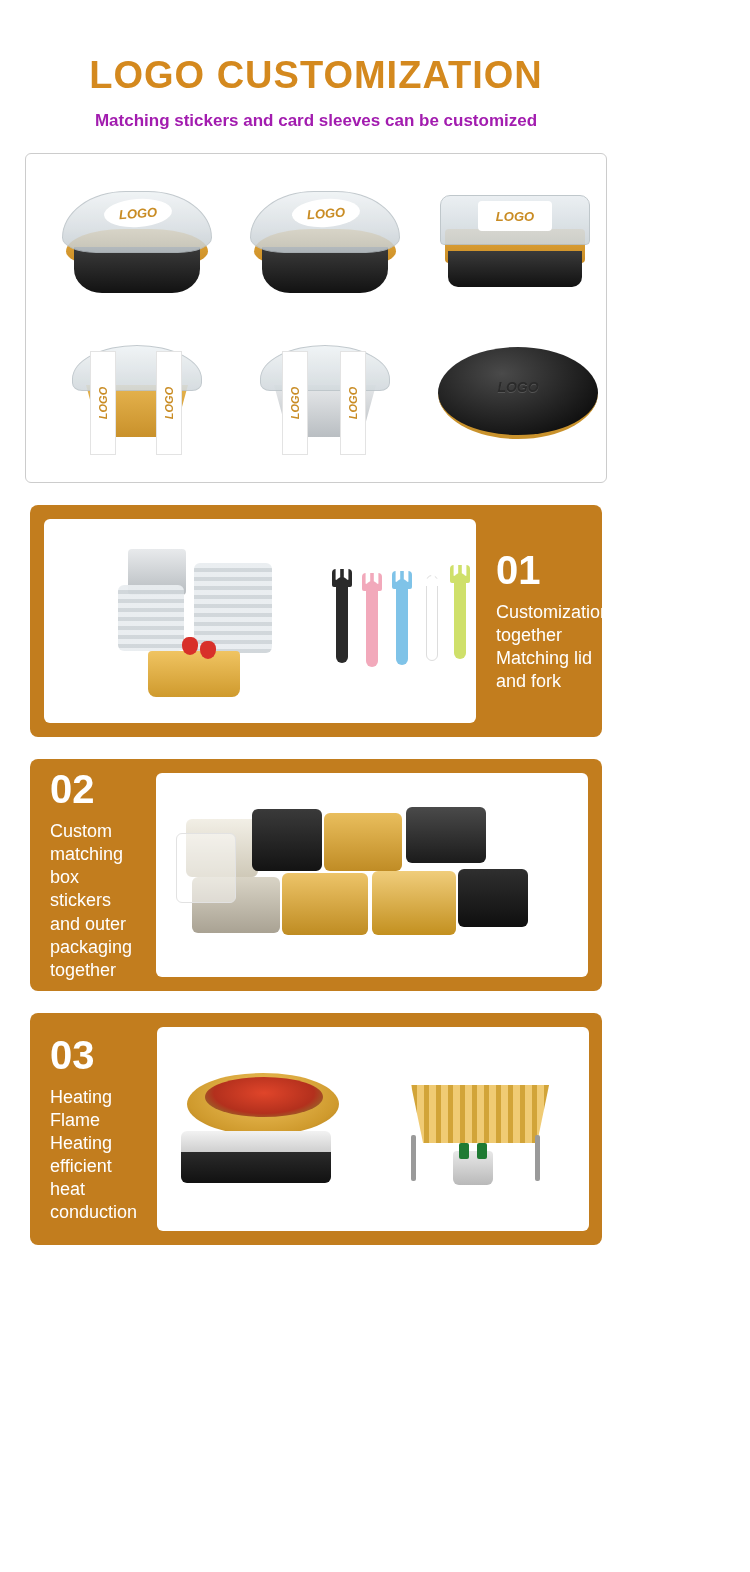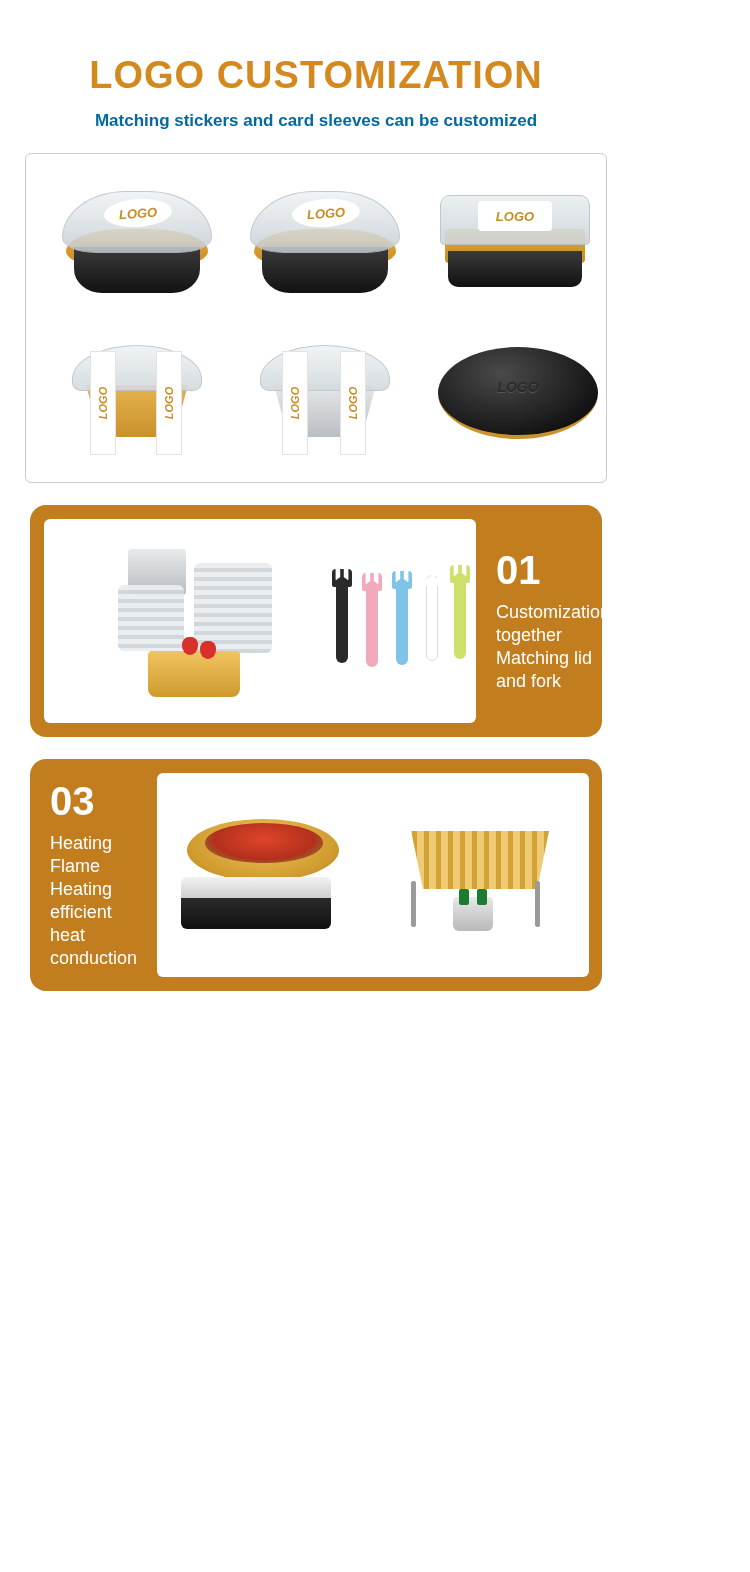--- a/index.html
+++ b/index.html
@@ -16,21 +16,21 @@
   .title {
     text-align: center;
     color: #d4891e;
     font-size: 38px;
     font-weight: bold;
     letter-spacing: 1px;
     padding-top: 14px;
   }
   .subtitle {
     text-align: center;
-    color: #0369a1;
+    color: #a21caf;
     font-size: 17px;
     font-weight: bold;
     padding-top: 14px;
   }
 
   
   .gallery {
     margin: 22px 25px 0 25px;
     border: 1px solid #cccccc;
     border-radius: 6px;
@@ -140,21 +140,21 @@
     color: #d4891e;
     font-size: 17px;
     font-weight: bold;
     margin-top: 34px;
   }
 
   
   .card {
     margin: 22px 30px 0 30px;
     background: #c27d1e;
-    border-radius: 16px;
+    border-radius: 8px;
     height: 232px;
     display: flex;
     align-items: center;
     padding: 14px;
     gap: 14px;
   }
   .photo {
     background: #ffffff;
     border-radius: 6px;
     height: 204px;
@@ -336,20 +336,37 @@
       <div class="fork" style="left:352px; top:60px; background:#7fc3e8;"></div>
       <div class="fork" style="left:382px; top:56px; background:#ffffff; border:1px solid #ddd;"></div>
       <div class="fork" style="left:410px; top:54px; background:#cfe06a;"></div>
     </div>
     <div class="textcol">
       <div class="num">01</div>
       <div class="desc">Customization together Matching lid and fork</div>
     </div>
   </div>
 
+  <div class="card">
+    <div class="textcol">
+      <div class="num">02</div>
+      <div class="desc">Custom matching box stickers and outer packaging together</div>
+    </div>
+    <div class="photo">
+      <div class="bag-item" style="left:30px; top:46px; width:72px; height:58px; background:linear-gradient(180deg,#f2efe6,#cfc9b8);"></div>
+      <div class="bag-item" style="left:96px; top:36px; width:70px; height:62px; background:linear-gradient(180deg,#3a3a3a,#131313);"></div>
+      <div class="bag-item" style="left:168px; top:40px; width:78px; height:58px; background:linear-gradient(180deg,#e9be5d,#c08c25);"></div>
+      <div class="bag-item" style="left:250px; top:34px; width:80px; height:56px; background:linear-gradient(180deg,#4a4a4a,#1b1b1b);"></div>
+      <div class="bag-item" style="left:36px; top:104px; width:88px; height:56px; background:linear-gradient(180deg,#d9d4c6,#a9a293);"></div>
+      <div class="bag-item" style="left:126px; top:100px; width:86px; height:62px; background:linear-gradient(180deg,#edc469,#bf8c22);"></div>
+      <div class="bag-item" style="left:216px; top:98px; width:84px; height:64px; background:linear-gradient(180deg,#f0cd7b,#c3901f);"></div>
+      <div class="bag-item" style="left:302px; top:96px; width:70px; height:58px; background:linear-gradient(180deg,#2f2f2f,#0f0f0f);"></div>
+      <div class="bag-item" style="left:20px; top:60px; width:60px; height:70px; background:rgba(255,255,255,.45); border:1px solid #e2e2e2;"></div>
+    </div>
+  </div>
 
 
   <div class="card">
     <div class="textcol">
       <div class="num">03</div>
       <div class="desc">Heating Flame Heating efficient heat conduction</div>
     </div>
     <div class="photo">
       <div class="wok" style="left:30px; top:46px;"></div>
       <div class="food" style="left:48px; top:50px;"></div>

